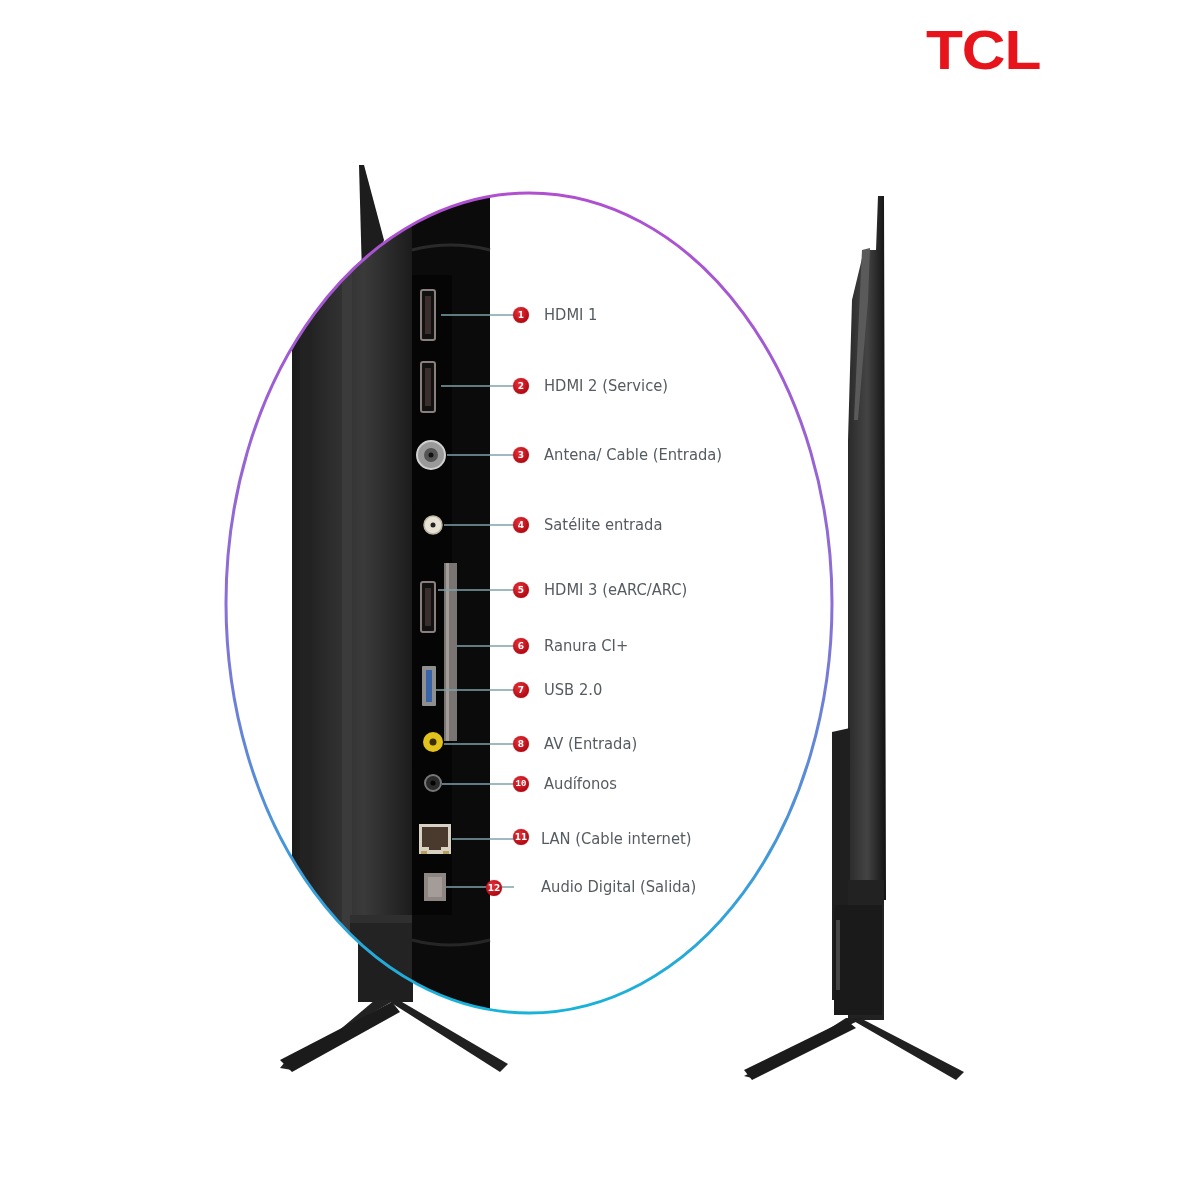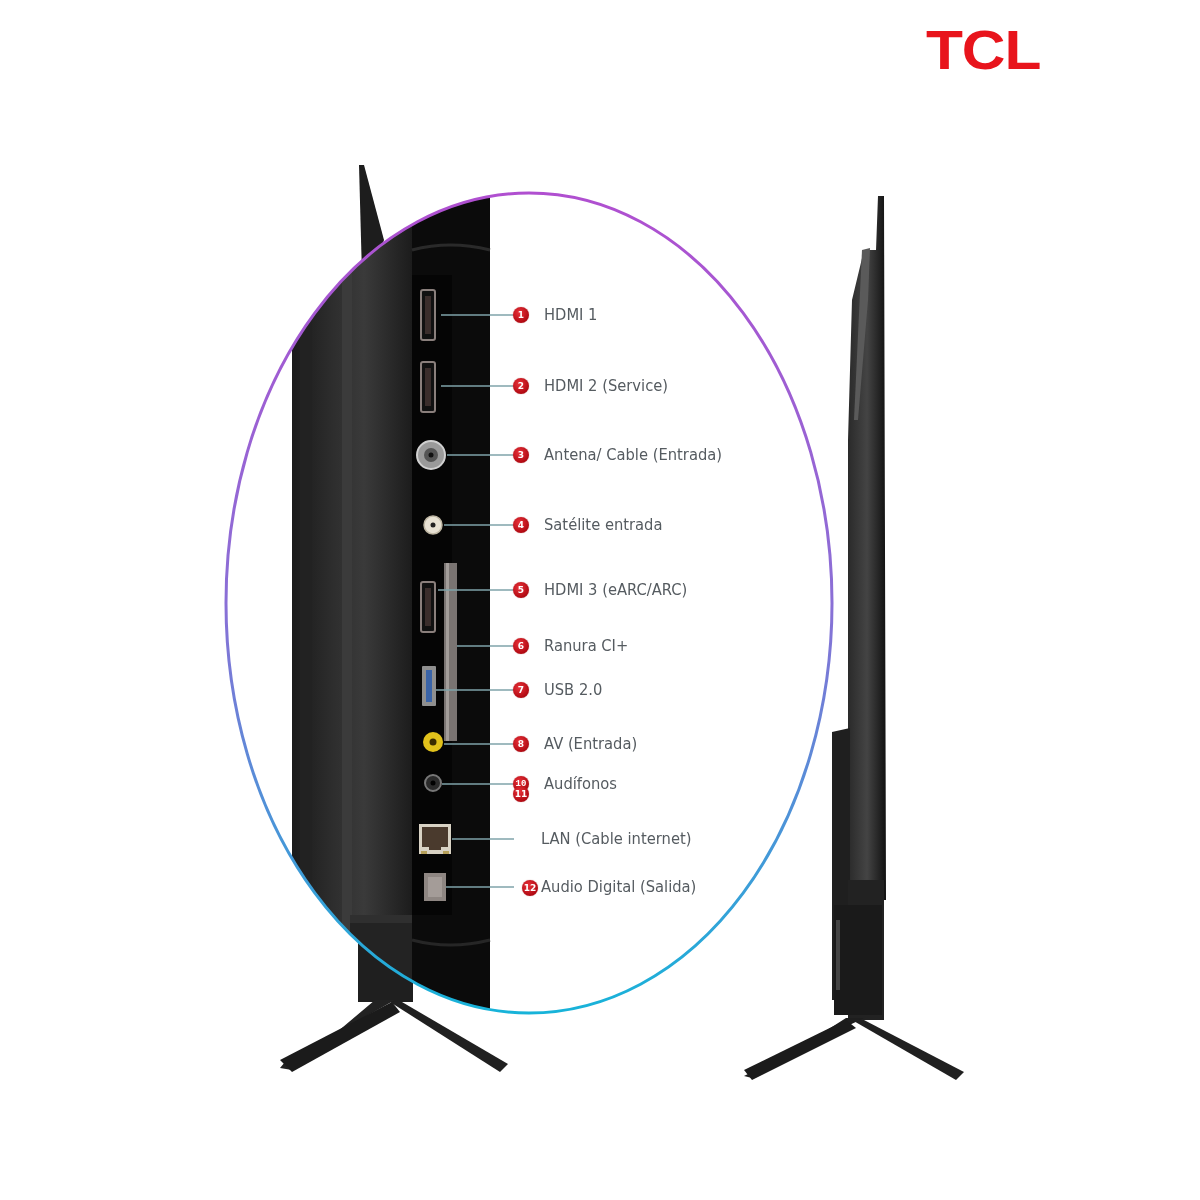--- a/index.html
+++ b/index.html
@@ -172,20 +172,20 @@
   </div>
   <div>
     <div class="badge" style="left:513px;top:736px;">8</div>
     <div class="label" style="left:544px;top:734px;">AV (Entrada)</div>
   </div>
   <div>
     <div class="badge" style="left:513px;top:776px;font-family:Liberation Mono, monospace;">10</div>
     <div class="label" style="left:544px;top:774px;">Audífonos</div>
   </div>
   <div>
-    <div class="badge" style="left:513px;top:786px;">11</div>
+    <div class="badge" style="left:513px;top:829px;">11</div>
     <div class="label" style="left:541px;top:829px;">LAN (Cable internet)</div>
   </div>
   <div>
-    <div class="badge" style="left:522px;top:880px;">12</div>
+    <div class="badge" style="left:486px;top:880px;">12</div>
     <div class="label" style="left:541px;top:877px;">Audio Digital (Salida)</div>
   </div>
 </div>
 
 </body></html>

